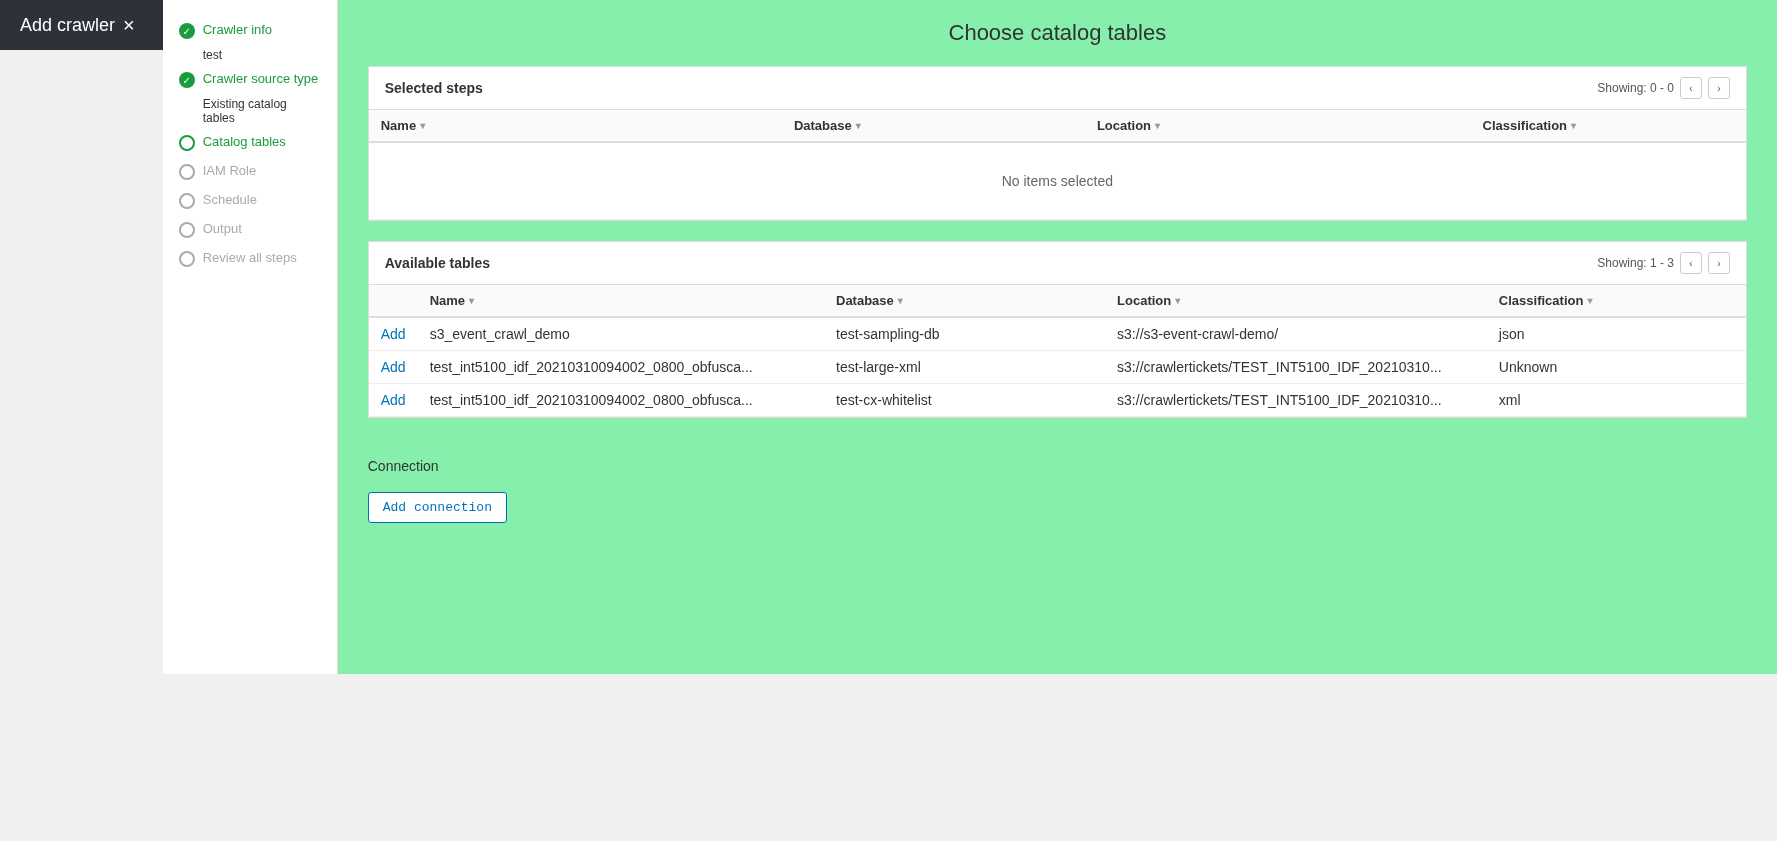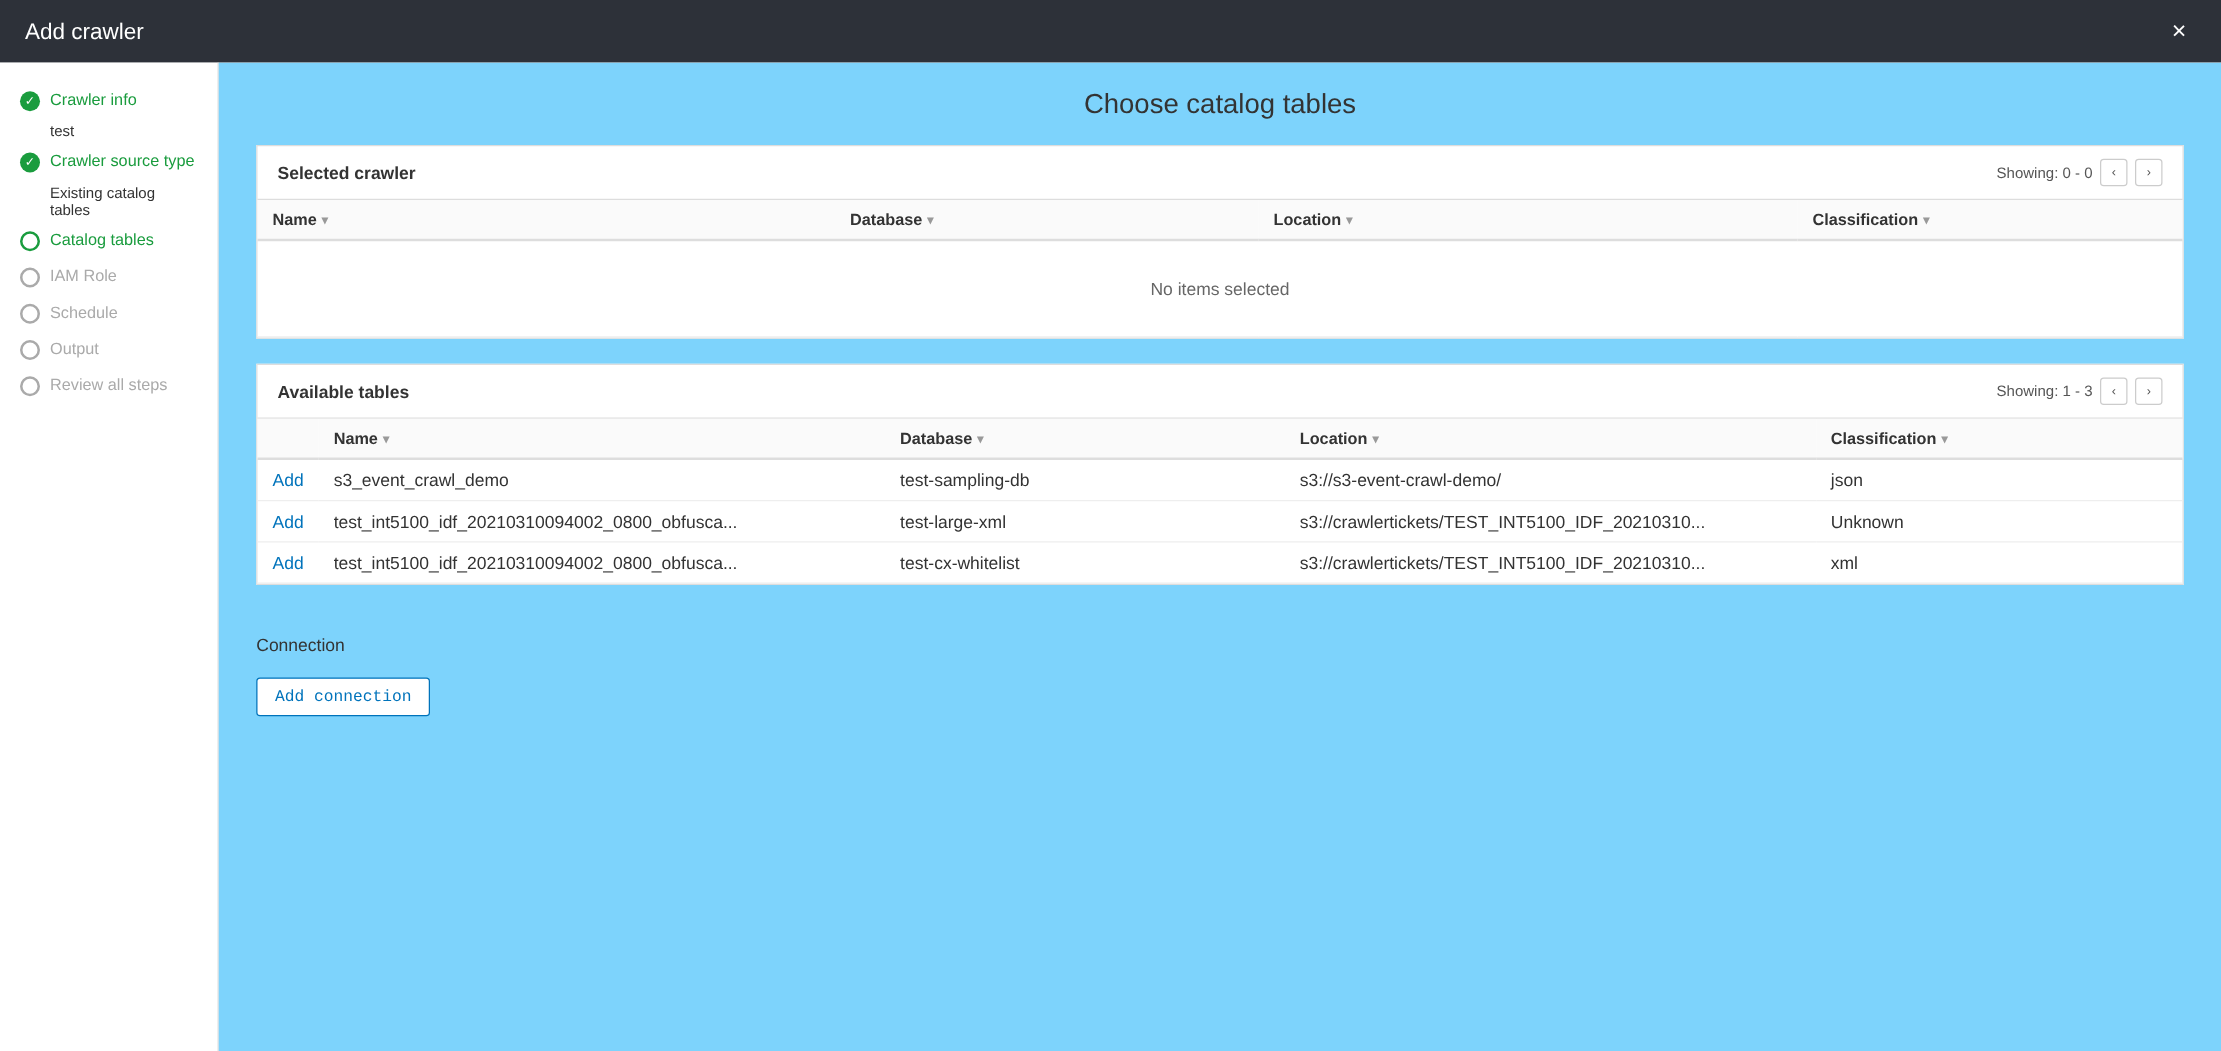--- a/index.html
+++ b/index.html
@@ -1,18 +1,18 @@
 <!DOCTYPE html>
 <html><head>
   <meta charset="utf-8">
   <style>
     * { box-sizing: border-box; margin: 0; padding: 0; }
     body { font-family: -apple-system, BlinkMacSystemFont, 'Segoe UI', Arial, sans-serif; font-size: 13px; background: #f0f0f0; }
 
-    .app-container { display: flex; flex-direction: column; height: 841px; width: 1777px; }
+    .app-container { display: flex; flex-direction: row; height: 674px; width: 1777px; }
 
     
     .header { background: #2d3139; color: white; padding: 0 20px; height: 50px; display: flex; align-items: center; justify-content: space-between; flex-shrink: 0; }
     .header-title { font-size: 18px; font-weight: 400; color: white; }
     .header-close { background: none; border: none; color: white; font-size: 20px; cursor: pointer; padding: 4px 8px; }
 
     
     .main-layout { display: flex; flex: 1; overflow: hidden; }
 
     
@@ -22,21 +22,21 @@
     .sidebar-item-label.active-green { color: #1a9c3e; font-weight: 500; }
     .sidebar-item-label.inactive { color: #aaa; }
     .sidebar-item-sub { padding: 3px 16px 3px 40px; font-size: 12px; color: #333; }
     .sidebar-icon { width: 16px; height: 16px; flex-shrink: 0; margin-top: 1px; }
     .icon-check-circle { display: inline-block; width: 16px; height: 16px; border-radius: 50%; background: #1a9c3e; position: relative; }
     .icon-check-circle::after { content: '✓'; color: white; font-size: 10px; position: absolute; top: 50%; left: 50%; transform: translate(-50%, -50%); }
     .icon-circle { display: inline-block; width: 16px; height: 16px; border-radius: 50%; border: 2px solid #aaa; background: white; }
     .icon-circle-active { display: inline-block; width: 16px; height: 16px; border-radius: 50%; border: 2px solid #1a9c3e; background: white; }
 
     
-    .content { flex: 1; background: #7dd3fc; overflow-y: auto; padding: 20px 30px; }
+    .content { flex: 1; background: #86efac; overflow-y: auto; padding: 20px 30px; }
 
     
     .page-title { font-size: 22px; font-weight: 400; color: #333; text-align: center; margin-bottom: 20px; }
 
     
     .section { background: white; border: 1px solid #ddd; margin-bottom: 20px; }
     .section-header { display: flex; align-items: center; justify-content: space-between; padding: 10px 16px; border-bottom: 1px solid #ddd; }
     .section-title { font-size: 14px; font-weight: 600; color: #333; }
     .section-showing { font-size: 12px; color: #555; display: flex; align-items: center; gap: 6px; margin-left: 44px; }
     .nav-arrow { background: none; border: 1px solid #ccc; width: 22px; height: 22px; cursor: pointer; display: flex; align-items: center; justify-content: center; border-radius: 3px; color: #555; font-size: 10px; }
@@ -113,21 +113,21 @@
         <span class="sidebar-icon"><span class="icon-circle"></span></span>
         <span class="sidebar-item-label inactive">Review all steps</span>
       </div>
     </div>
 
     <div class="content">
       <h1 class="page-title">Choose catalog tables</h1>
 
       <div class="section">
         <div class="section-header">
-          <span class="section-title">Selected crawler</span>
+          <span class="section-title">Selected steps</span>
           <div class="section-showing">
             <span>Showing: 0 - 0</span>
             <button class="nav-arrow">‹</button>
             <button class="nav-arrow">›</button>
           </div>
         </div>
         <table class="table">
           <thead>
             <tr>
               <th class="col-name">

